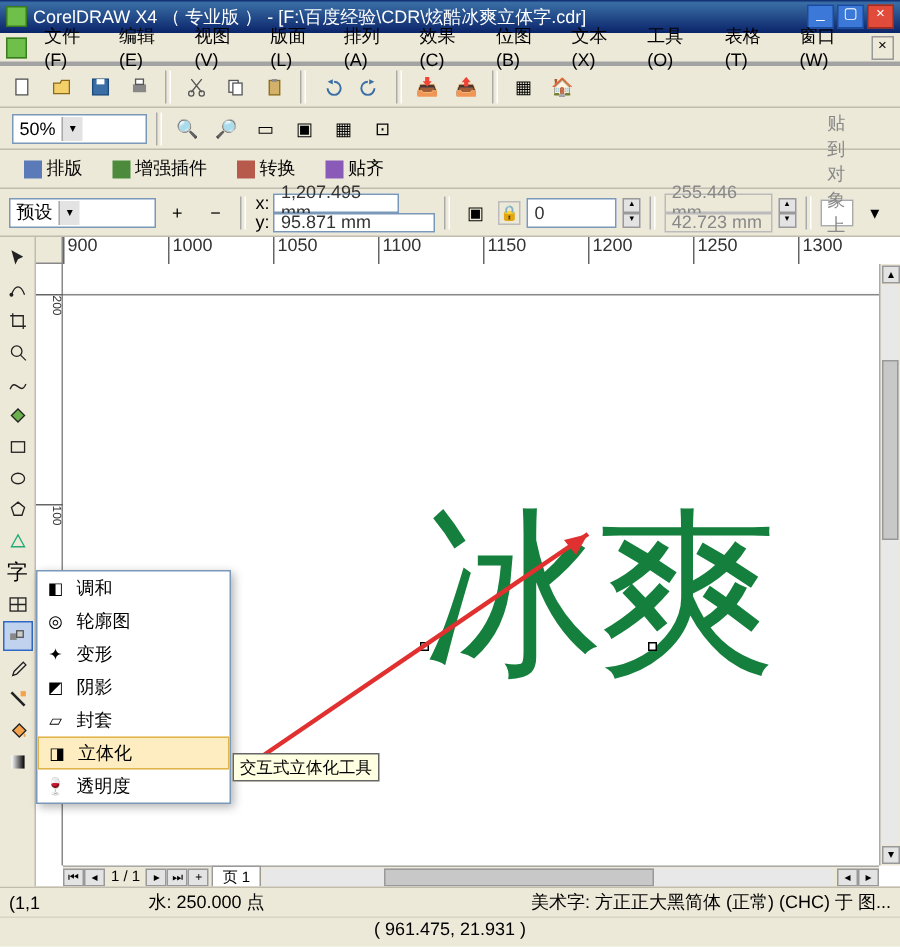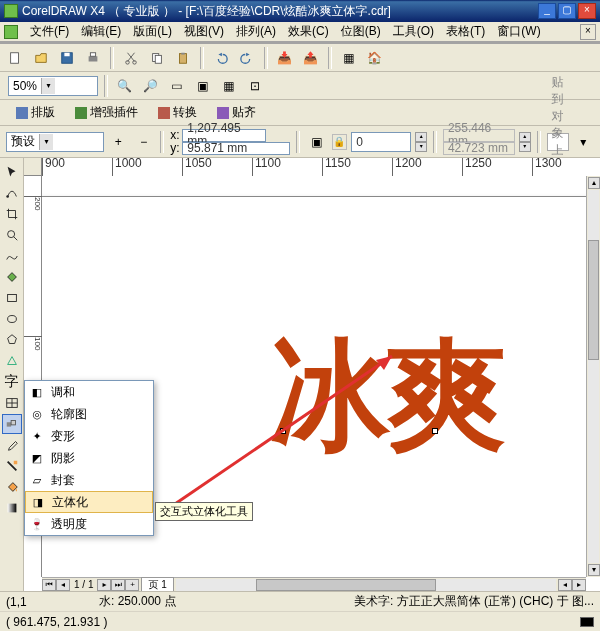--- a/index.html
+++ b/index.html
@@ -51,21 +51,21 @@
   .tool svg { width:14px; height:14px; }
 
   .canvas-wrap { flex:1; position:relative; background:#fff; overflow:hidden; }
   .hruler { position:absolute; top:0; left:18px; right:14px; height:30px; background:#fff; border-bottom:1px solid #888; font-size:9px; color:#333; }
   .vruler { position:absolute; top:18px; left:0; width:18px; bottom:14px; background:#fff; border-right:1px solid #888; font-size:9px; color:#333; }
   .rcorner { position:absolute; top:0; left:0; width:18px; height:18px; background:#ece9d8; border-right:1px solid #888; border-bottom:1px solid #888; }
   .rtick { position:absolute; top:0; height:18px; border-left:1px solid #666; padding-left:2px; line-height:10px; }
   .rtickV { position:absolute; left:0; width:18px; border-top:1px solid #666; font-size:8px; writing-mode:vertical-rl; text-orientation:mixed; line-height:10px; }
   .canvas { position:absolute; top:18px; left:18px; right:14px; bottom:14px; background:#fff; overflow:hidden; }
   .page-shadow { position:absolute; top:20px; left:-10px; right:-200px; bottom:-200px; background:#fff; box-shadow:2px 2px 4px rgba(0,0,0,.25); border:1px solid #888; }
-  .artwork { position:absolute; top:140px; left:228px; font-size:120px; font-weight:700; font-family:"SimHei","Microsoft YaHei",sans-serif; color:#c2410c; white-space:nowrap; letter-spacing:-4px; }
+  .artwork { position:absolute; top:140px; left:240px; font-size:120px; font-weight:400; font-family:"SimHei","Microsoft YaHei",sans-serif; color:#15803d; white-space:nowrap; letter-spacing:-4px; }
   .sel-handle { position:absolute; width:6px; height:6px; border:1px solid #000; background:#fff; }
   .arrow-anno { position:absolute; top:160px; left:120px; width:250px; height:180px; pointer-events:none; }
 
   .hscroll { position:absolute; left:18px; right:14px; bottom:0; height:14px; background:#ece9d8; border-top:1px solid #aaa; display:flex; align-items:center; }
   .vscroll { position:absolute; top:18px; right:0; width:14px; bottom:14px; background:#ece9d8; border-left:1px solid #aaa; }
   .page-nav { display:flex; align-items:center; height:14px; }
   .pn-btn { width:14px; height:12px; border:1px solid #999; background:#e3e3e3; font-size:8px; text-align:center; line-height:10px; }
   .pn-info { padding:0 4px; font-size:10px; }
   .page-tab { padding:0 6px; border:1px solid #999; background:#fff; font-size:10px; margin-left:2px; }
   .sb-track { flex:1; height:12px; background:#e8e8e8; margin:0 2px; position:relative; }
@@ -75,21 +75,21 @@
   .flyout { position:absolute; left:24px; bottom:55px; width:130px; background:#fff; border:1px solid #7a98b8; box-shadow:2px 2px 6px rgba(0,0,0,.3); z-index:20; }
   .flyout .fi { height:22px; display:flex; align-items:center; padding:0 4px; gap:6px; font-size:12px; }
   .flyout .fi .fi-icon { width:16px; height:16px; display:flex; align-items:center; justify-content:center; font-size:11px; }
   .flyout .fi.hl { background:#fdedc1; border:1px solid #e0b44a; }
 
   .tooltip { position:absolute; background:#ffffe1; border:1px solid #666; padding:1px 4px; font-size:11px; z-index:30; }
 
   
   .statusbars { position:absolute; left:0; right:0; bottom:0; height:40px; background:#ece9d8; border-top:1px solid #c0bcae; }
   .status1 { height:20px; display:flex; align-items:center; padding:0 6px; border-bottom:1px solid #d8d4c6; font-size:11px; gap:8px; }
-  .status2 { height:20px; display:flex; align-items:center; padding:0 6px; font-size:11px; gap:14px; }
+  .status2 { height:20px; display:flex; align-items:center; padding:0 6px; font-size:11px; gap:14px;flex-direction:column; }
   .left-info { min-width:85px; }
   .fill-swatch { width:14px; height:10px; background:#000; border:1px solid #666; display:inline-block; vertical-align:middle; }
 
   .wide-field { flex:1; height:18px; border:1px solid #aaa; background:#fff; padding:0 4px; color:#888; font-size:11px; display:flex; align-items:center; }
 
 </style>
 </head>
 <body>
 
 <div class="titlebar">
@@ -99,25 +99,26 @@
     <div class="winbtn">_</div>
     <div class="winbtn">▢</div>
     <div class="winbtn close">×</div>
   </div>
 </div>
 
 <div class="menubar">
   <div class="app-icon" style="width:14px;height:14px;background:#6fbf4b;border:1px solid #3a7b22;margin-right:6px"></div>
   <div class="menu-item"><span>文件(F)</span></div>
   <div class="menu-item"><span>编辑(E)</span></div>
+  <div class="menu-item"><span>视图(V)</span></div>
   <div class="menu-item"><span>版面(L)</span></div>
-  <div class="menu-item"><span>视图(V)</span></div>
   <div class="menu-item"><span>排列(A)</span></div>
   <div class="menu-item"><span>效果(C)</span></div>
   <div class="menu-item"><span>位图(B)</span></div>
+  <div class="menu-item"><span>文本(X)</span></div>
   <div class="menu-item"><span>工具(O)</span></div>
   <div class="menu-item"><span>表格(T)</span></div>
   <div class="menu-item"><span>窗口(W)</span></div>
   <div class="doc-close">×</div>
 </div>
 
 <div class="toolbar">
   <div class="tbtn">
       <svg viewBox="0 0 16 16">
         <rect x="3" y="2" width="9" height="12" fill="#fff" stroke="#555"></rect>

